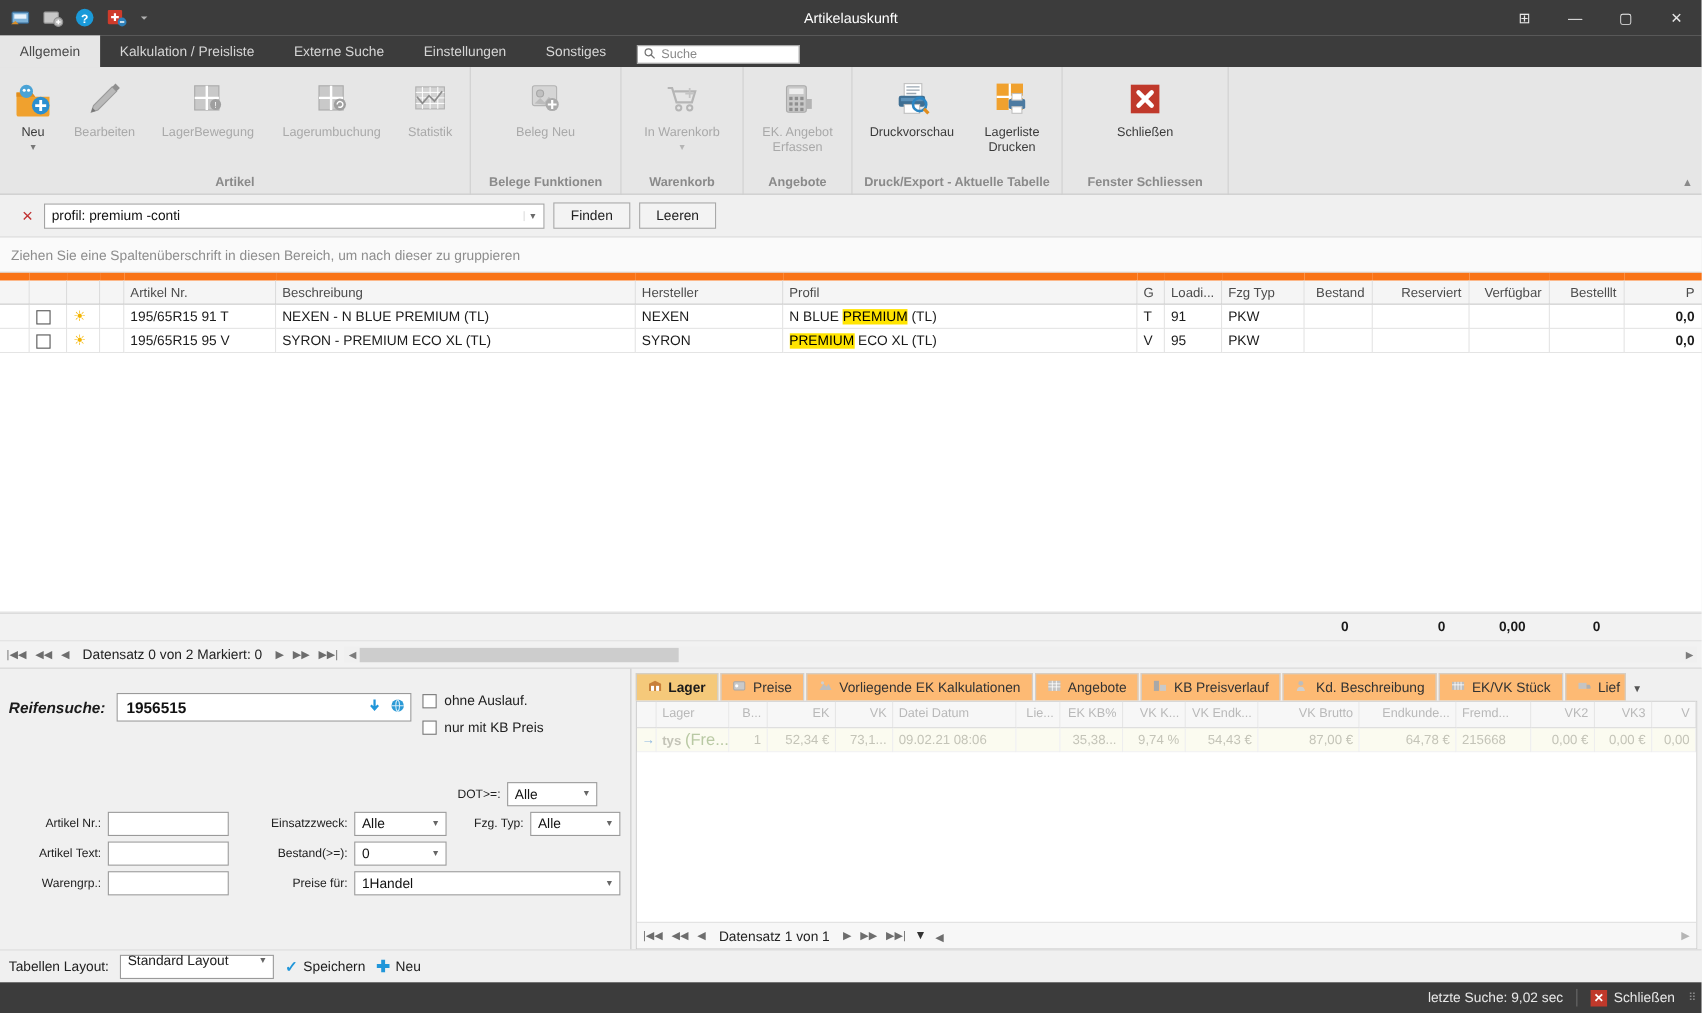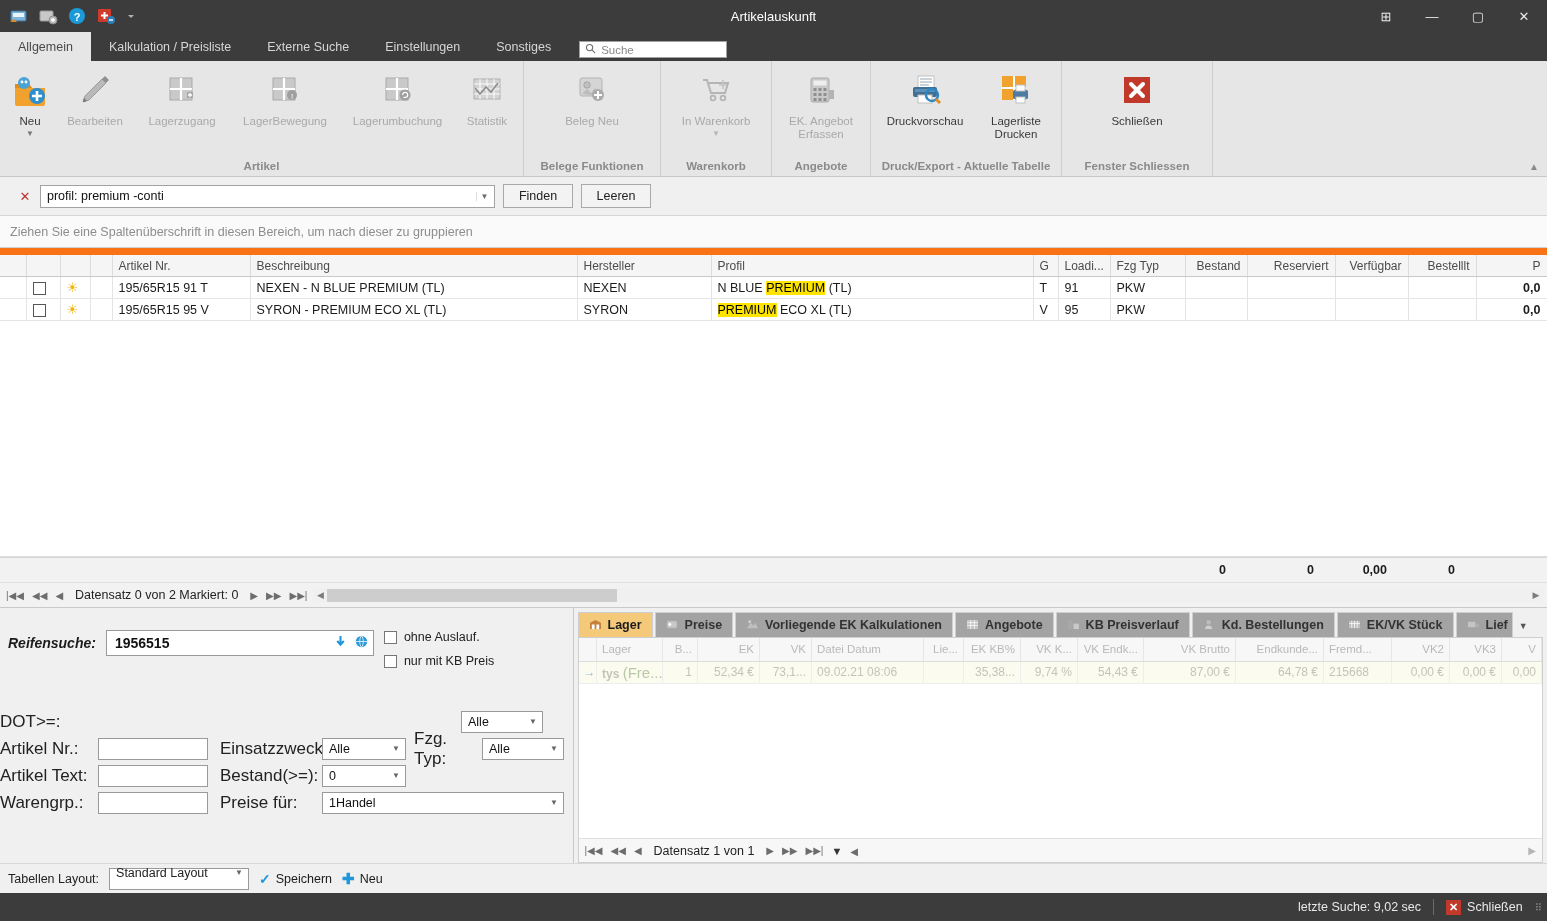--- a/index.html
+++ b/index.html
@@ -148,35 +148,35 @@
     width: 268px; height: 26px; background: #fff; border: 1px solid #9a9a9a;
     display: flex; align-items: center; padding: 0 4px 0 8px; gap: 6px;
   }
   .reifen-input .val { flex: 1; font-size: 14px; font-weight: bold; color: #111; }
   .chkcol { display: flex; flex-direction: column; gap: 10px; padding-top: 12px; }
   .chkrow { display: flex; align-items: center; gap: 7px; font-size: 12.5px; color: #222; }
   .chk { width: 13px; height: 13px; border: 1px solid #767676; background: #fff; }
 
   .fform { position: absolute; left: 0; top: 100px; width: 588px; }
   .frow { display: flex; align-items: center; height: 27px; }
-  .flabel { font-size: 17px; color: #222; }
+  .flabel { font-size: 11px; color: #222; text-align: right; }
   .ftext { height: 22px; background: #fff; border: 1px solid #9a9a9a; }
   .fcombo {
     height: 22px; background: #fff; border: 1px solid #9a9a9a;
     display: flex; align-items: center; padding: 0 2px 0 6px; font-size: 12.5px; color: #111;
   }
   .fcombo .v { flex: 1; }
   .fcombo .c { color: #666; font-size: 8px; width: 14px; text-align: center; }
 
   
   .tabstrip { height: 29px; display: flex; align-items: flex-end; background: #f0f0f0; padding-left: 4px; flex: none; }
   .dtab {
     height: 25px; display: flex; align-items: center; gap: 6px; padding: 0 10px;
-    background: #a3a3a3; border: 1px solid #cfcfcf; border-bottom: none;
-    font-size: 12.5px; color: #333; margin-right: 2px; white-space: nowrap; font-weight: bold;
+    background: #fdba74; border: 1px solid #cfcfcf; border-bottom: none;
+    font-size: 12.5px; color: #333; margin-right: 2px; white-space: nowrap;
   }
   .dtab.active { background: #f5c97a; font-weight: bold; color: #1b1b1b; }
   .tab-ico { font-size: 11px; color: #8b8b8b; }
   .tabs-more { color: #555; font-size: 9px; padding: 0 8px 6px 4px; align-self: flex-end; }
 
   .detailgrid { flex: 1; background: #fff; border: 1px solid #cfcfcf; margin: 0 4px; min-height: 0; display:flex; flex-direction:column; }
   table.dgrid { border-collapse: collapse; table-layout: fixed; width: 100%; }
   table.dgrid th {
     background: #f7f7f7; border-right: 1px solid #e6e6e6; border-bottom: 1px solid #dcdcdc;
     font-weight: normal; font-size: 11.5px; color: #b9b9b9; height: 23px; padding: 0 5px;
@@ -315,31 +315,20 @@
         </div>
         <div class="rbtn disabled" style="width:78px">
           <span class="ico">
             <svg width="40" height="40" viewBox="0 0 40 40">
               <path d="M8 32l2-6 17-17 4 4-17 17z" fill="#b9b9b9" stroke="#9a9a9a"></path>
               <path d="M27 9l4 4 3-3-4-4z" fill="#8f8f8f"></path>
               <path d="M8 32l4-1-3-3z" fill="#777"></path>
             </svg>
           </span>
           <span class="lbl">Bearbeiten</span>
-        </div>
-        <div class="rbtn disabled" style="width:96px">
-          <span class="ico">
-            <svg width="40" height="40" viewBox="0 0 40 40">
-              <rect x="8" y="8" width="22" height="22" fill="#c9c9c9" stroke="#aaa"></rect>
-              <path d="M19 8v22M8 19h22" stroke="#fff" stroke-width="2.2"></path>
-              <path d="M25 22h6v6h-6z" fill="#a8a8a8"></path>
-              <path d="M28 23v4M26 25h4" stroke="#fff" stroke-width="1.4"></path>
-            </svg>
-          </span>
-          <span class="lbl">Lagerzugang</span>
         </div>
         <div class="rbtn disabled" style="width:110px">
           <span class="ico">
             <svg width="40" height="40" viewBox="0 0 40 40">
               <rect x="8" y="8" width="22" height="22" fill="#c9c9c9" stroke="#aaa"></rect>
               <path d="M19 8v22M8 19h22" stroke="#fff" stroke-width="2.2"></path>
               <circle cx="27" cy="25" r="5" fill="#9f9f9f"></circle>
               <text x="27" y="28.5" font-size="8" fill="#fff" text-anchor="middle" font-family="Liberation Sans">!</text>
             </svg>
           </span>
@@ -725,21 +714,21 @@
           </span>
           <span>KB Preisverlauf</span>
         </div>
         <div class="dtab">
           <span class="tab-ico">
             <svg width="13" height="11" viewBox="0 0 14 12">
                 <circle cx="6" cy="3.5" r="2.4" fill="#bdbdbd"></circle>
                 <path d="M2 11c0-2.4 1.8-4 4-4s4 1.6 4 4z" fill="#cfcfcf"></path>
               </svg>
           </span>
-          <span>Kd. Bestellungen</span>
+          <span>Kd. Beschreibung</span>
         </div>
         <div class="dtab">
           <span class="tab-ico">
             <svg width="13" height="11" viewBox="0 0 14 12">
                 <rect x="1" y="2" width="12" height="8" fill="#bdbdbd"></rect>
                 <path d="M1 5h12M4 2v8M7 2v8M10 2v8" stroke="#fff" stroke-width="0.8"></path>
               </svg>
           </span>
           <span>EK/VK Stück</span>
         </div>

